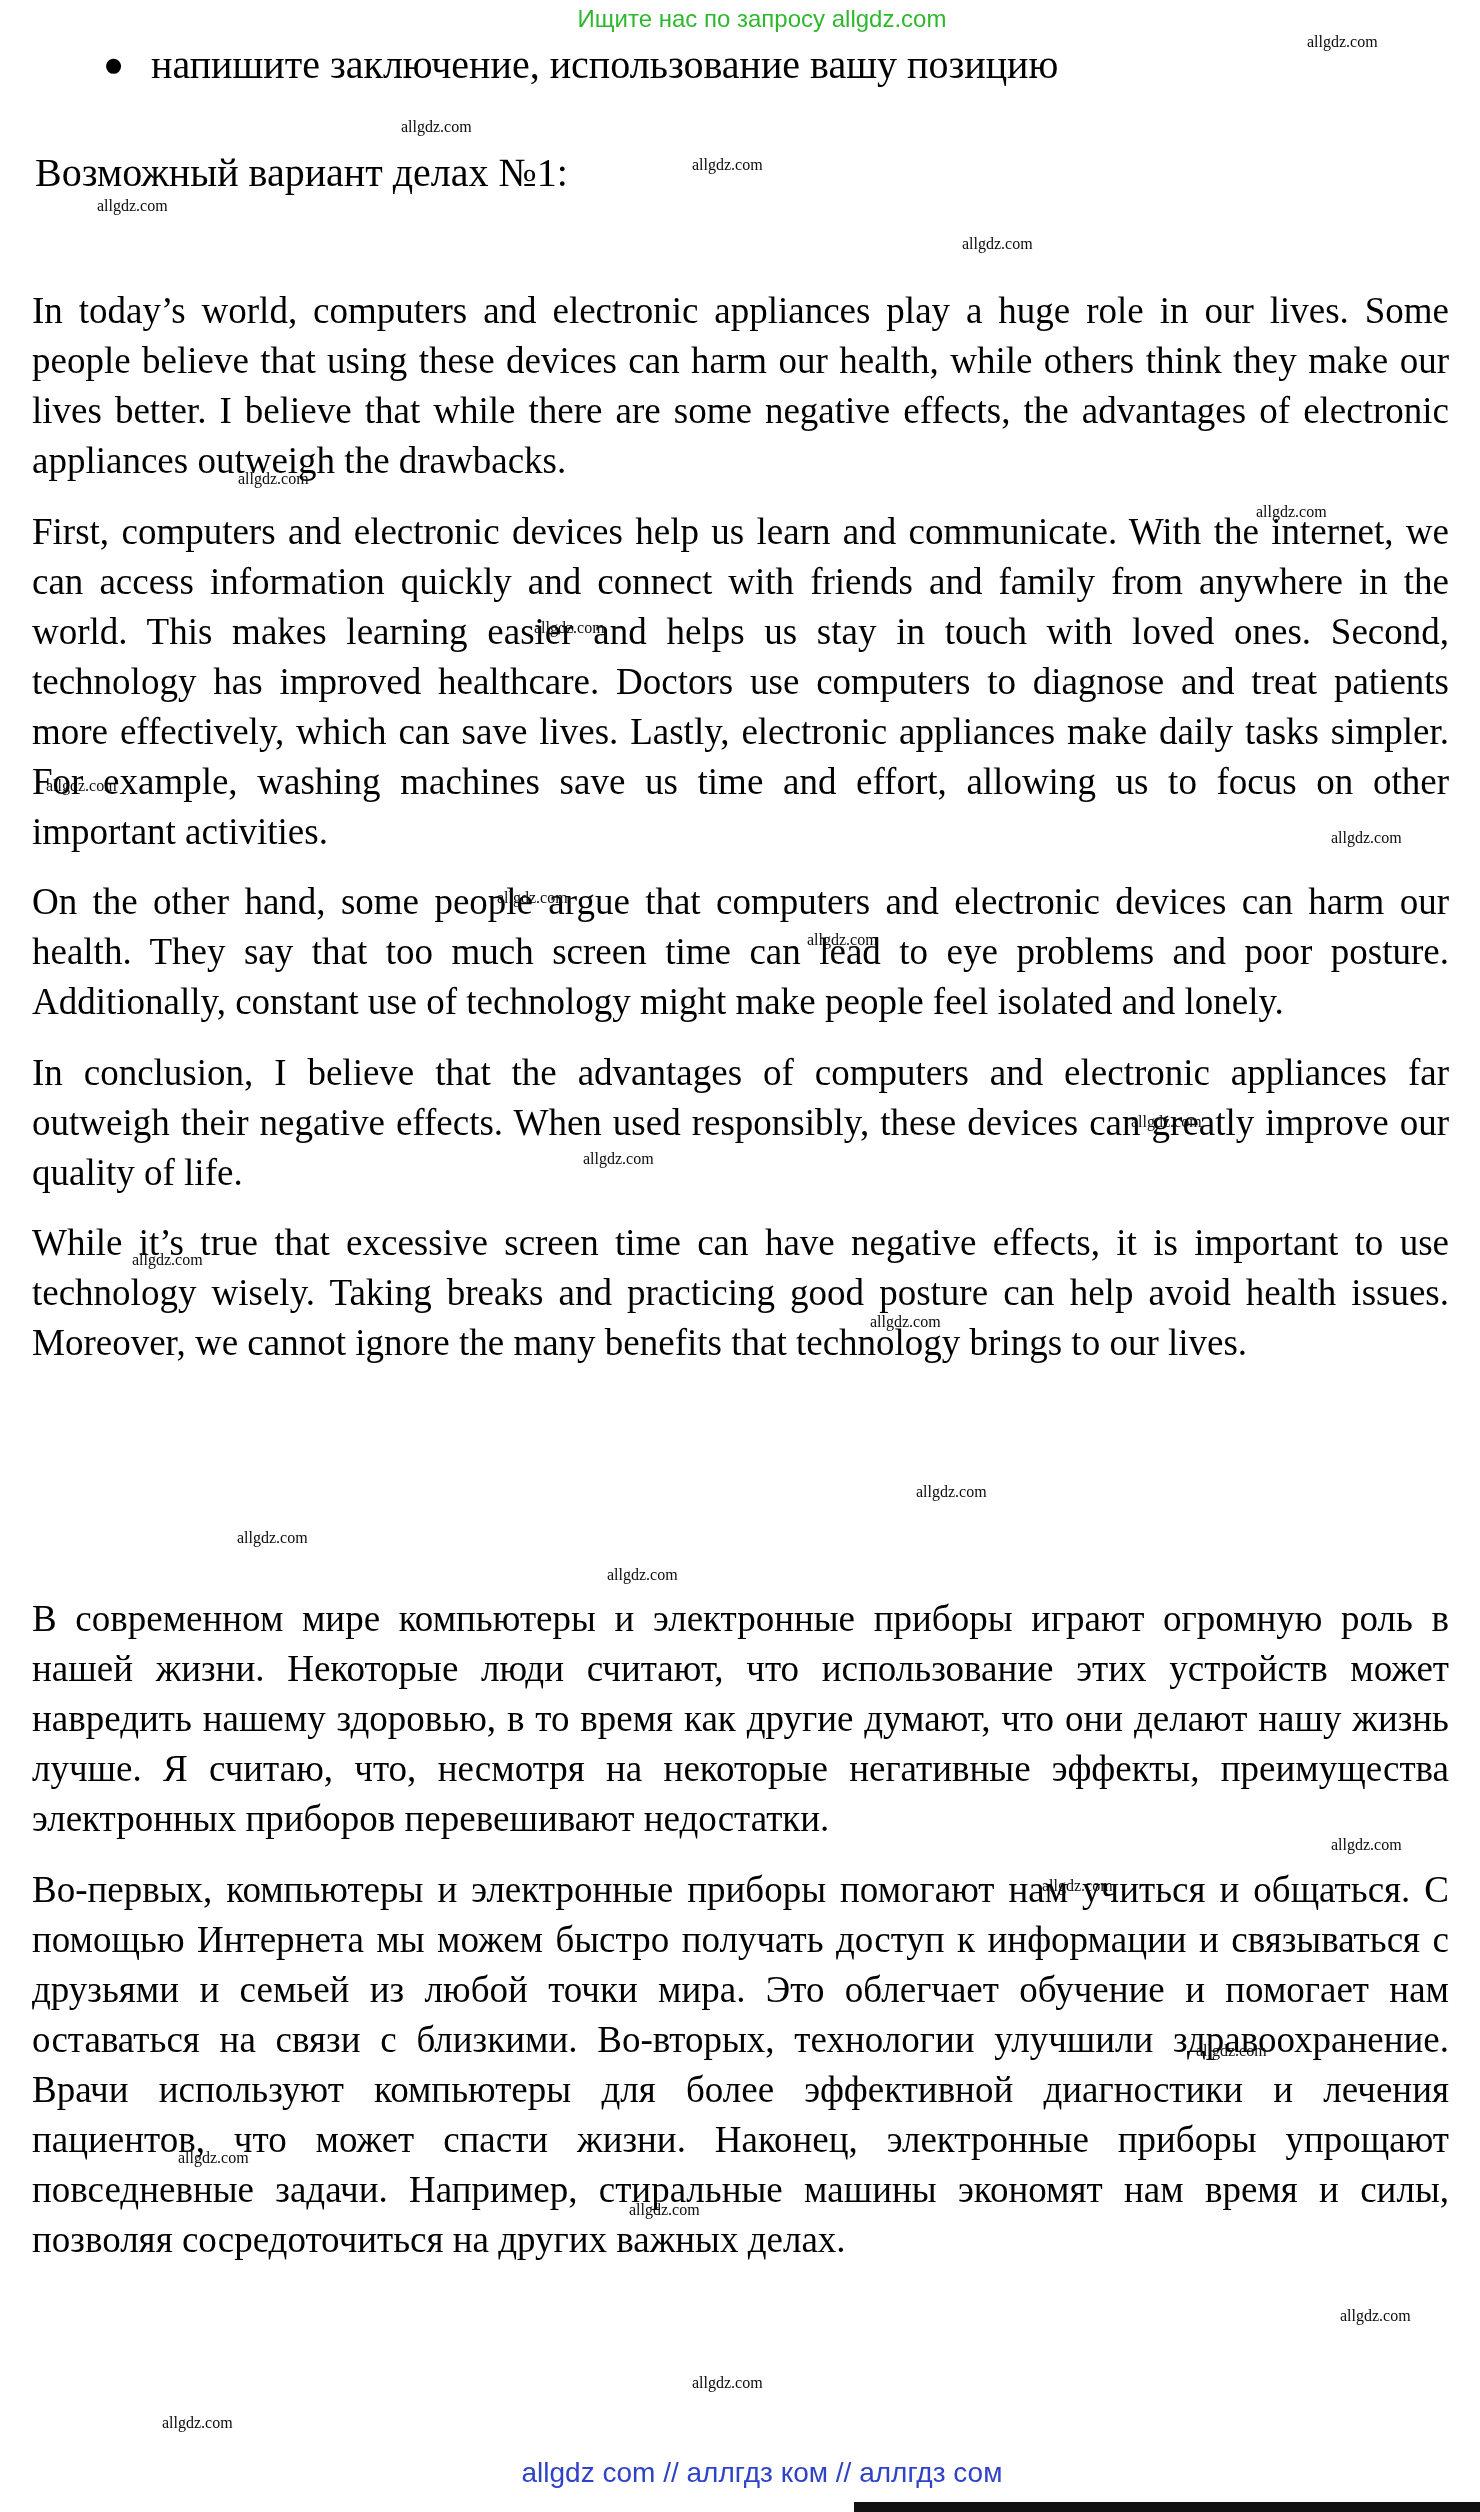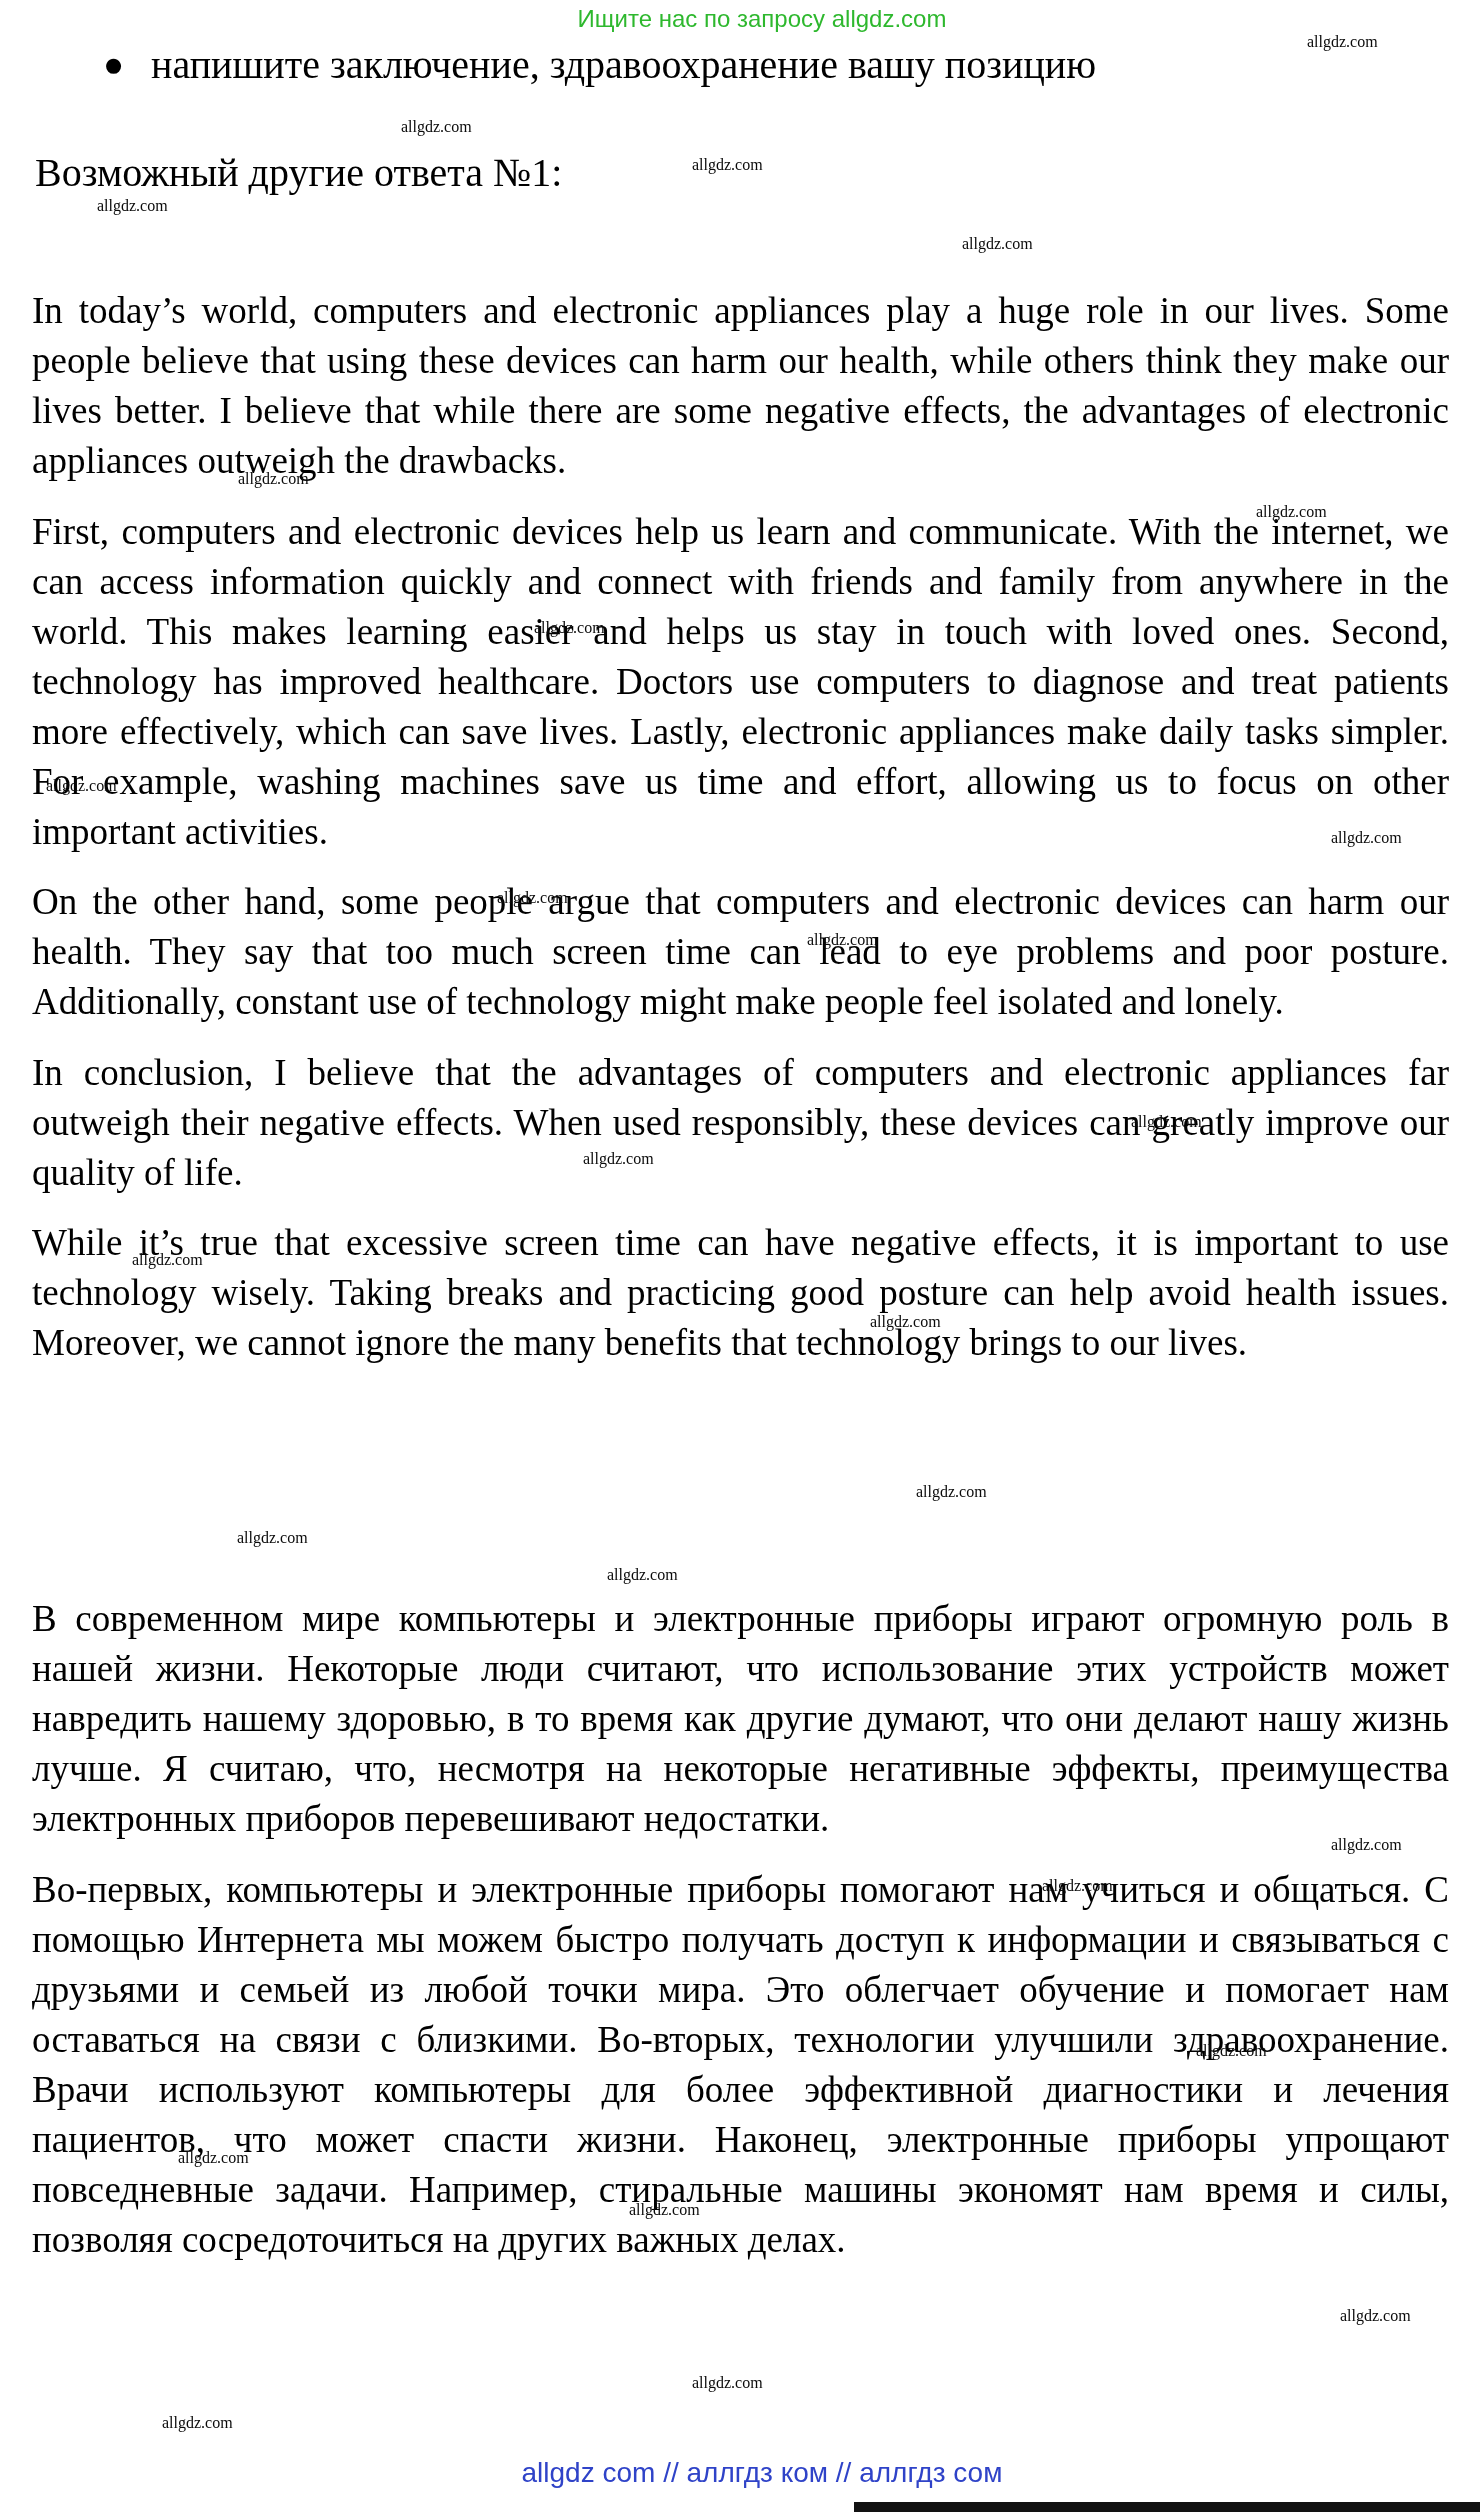--- a/index.html
+++ b/index.html
@@ -93,24 +93,24 @@
 </style>
 </head>
 <body>
 
 <div class="page">
 
   <div class="promo">Ищите нас по запросу allgdz.com</div>
 
   <div class="bullet-row">
     <span class="bullet-marker">●</span>
-    <span>напишите заключение, здравоохранение вашу позицию</span>
+    <span>напишите заключение, использование вашу позицию</span>
   </div>
 
-  <h1 class="heading">Возможный другие ответа №1:</h1>
+  <h1 class="heading">Возможный вариант делах №1:</h1>
 
   <div class="essay essay-en">
       <p class="para">In today’s world, computers and electronic appliances play a huge role in our lives. Some people believe that using these devices can harm our health, while others think they make our lives better. I believe that while there are some negative effects, the advantages of electronic appliances outweigh the drawbacks.</p>
       <p class="para">First, computers and electronic devices help us learn and communicate. With the internet, we can access information quickly and connect with friends and family from anywhere in the world. This makes learning easier and helps us stay in touch with loved ones. Second, technology has improved healthcare. Doctors use computers to diagnose and treat patients more effectively, which can save lives. Lastly, electronic appliances make daily tasks simpler. For example, washing machines save us time and effort, allowing us to focus on other important activities.</p>
       <p class="para">On the other hand, some people argue that computers and electronic devices can harm our health. They say that too much screen time can lead to eye problems and poor posture. Additionally, constant use of technology might make people feel isolated and lonely.</p>
       <p class="para">In conclusion, I believe that the advantages of computers and electronic appliances far outweigh their negative effects. When used responsibly, these devices can greatly improve our quality of life.</p>
       <p class="para">While it’s true that excessive screen time can have negative effects, it is important to use technology wisely. Taking breaks and practicing good posture can help avoid health issues. Moreover, we cannot ignore the many benefits that technology brings to our lives.</p>
     </div>
 
   <div class="essay essay-ru">

